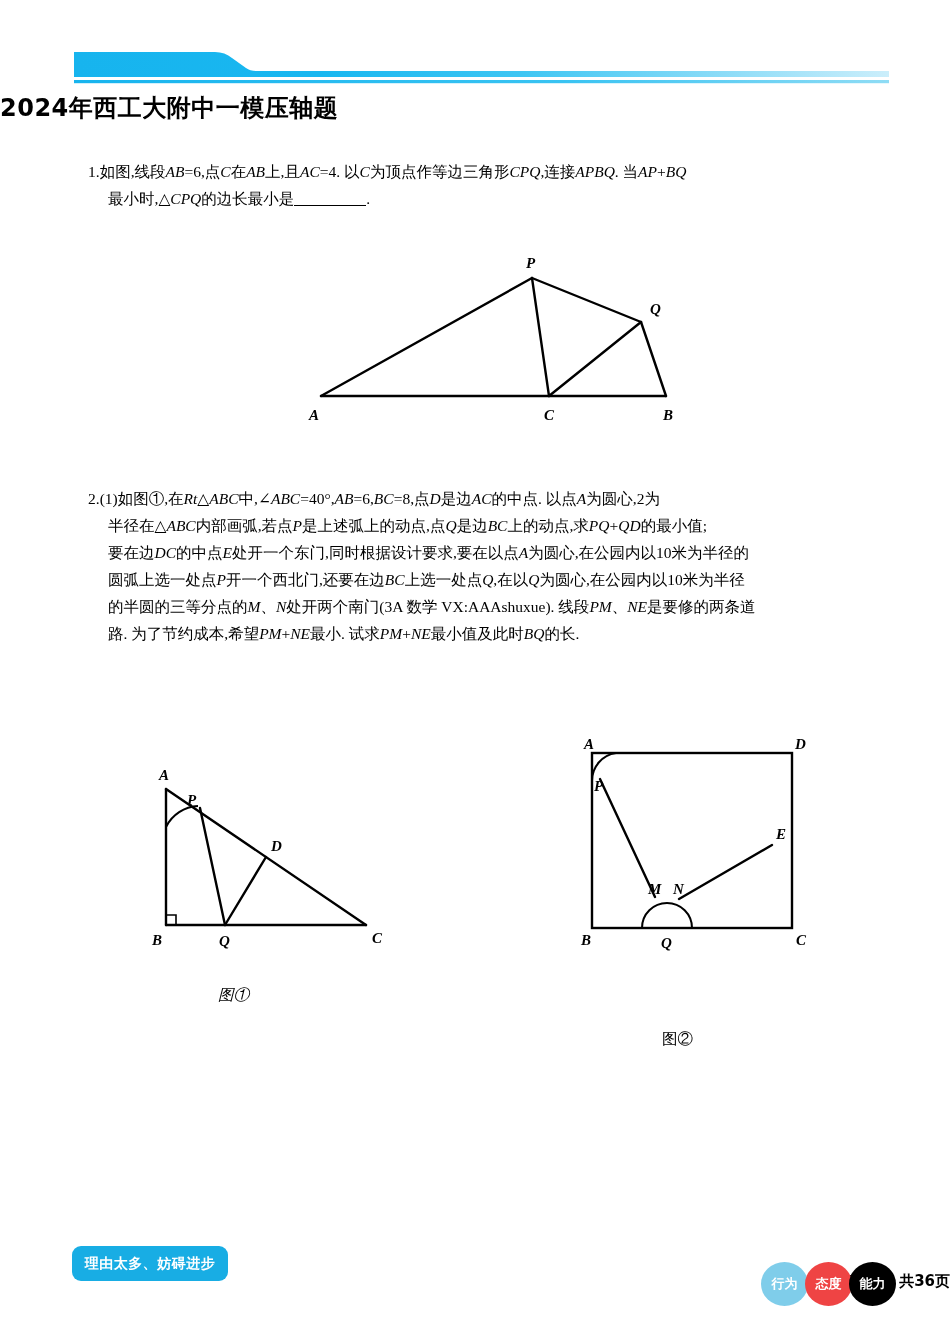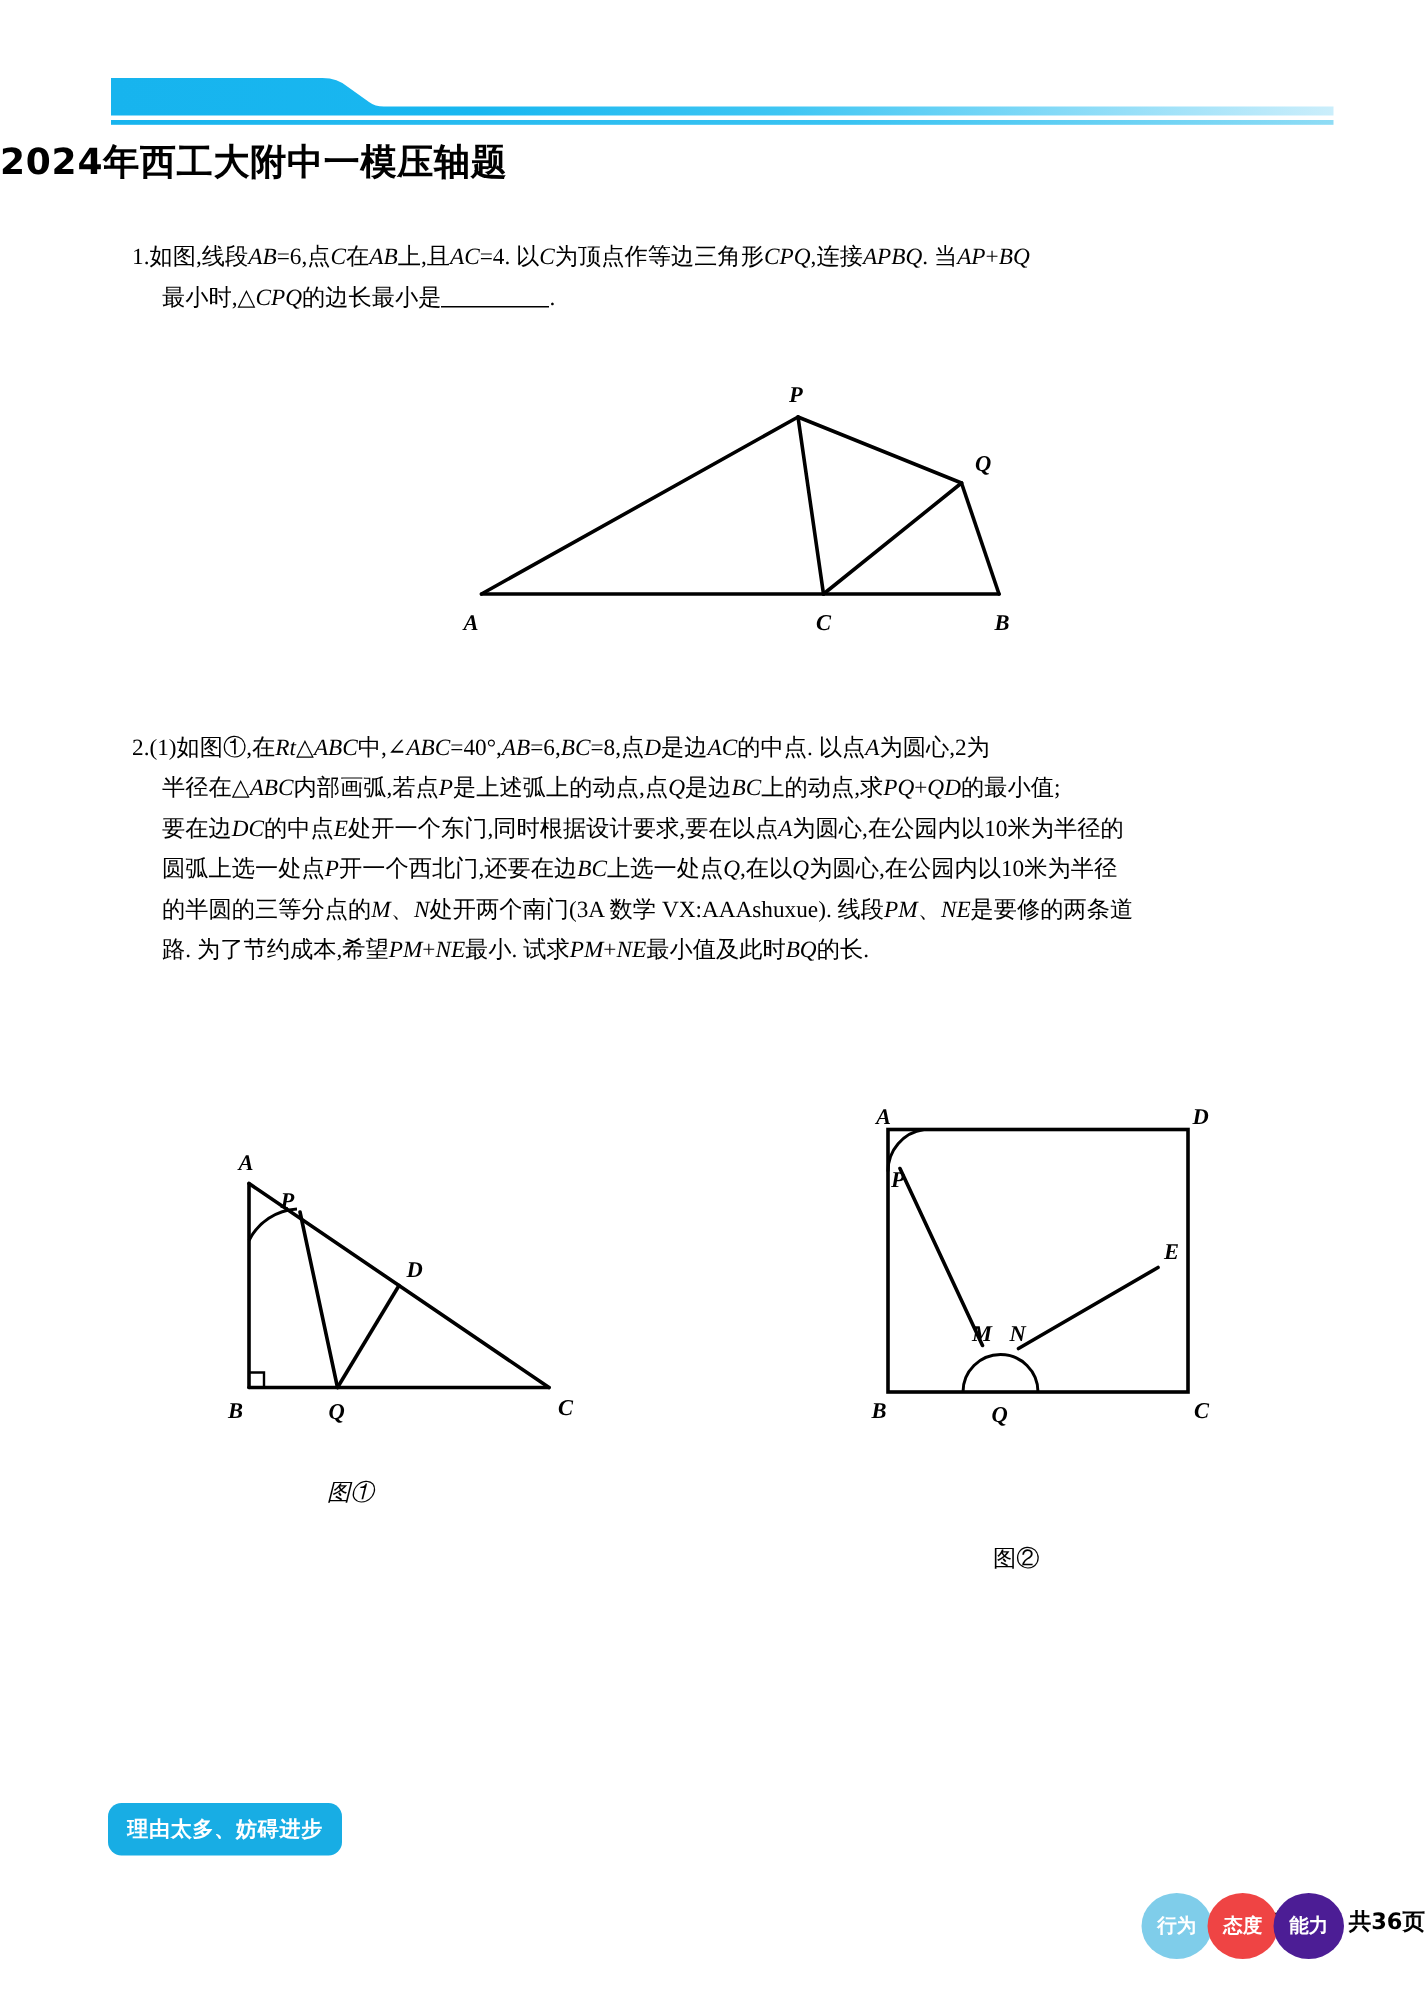--- a/index.html
+++ b/index.html
@@ -80,21 +80,21 @@
     font-size: 15.5px;
     color: #000;
   }
   #caption-one { left: 218px; top: 985px; font-style: italic; }
   #caption-two { left: 662px; top: 985px; margin-top: 44px; }
 
   
   #footer-badge {
     position: absolute;
     left: 72px;
-    top: 1202px;
+    top: 1246px;
     width: 156px;
     height: 35px;
     background: #18ade4;
     border-radius: 9px;
     color: #ffffff;
     font-family: "DejaVu Sans", "Liberation Sans", sans-serif;
     font-weight: bold;
     font-size: 14px;
     display: flex;
     align-items: center;
@@ -131,21 +131,21 @@
     font-family: "DejaVu Sans", "Liberation Sans", sans-serif;
     font-weight: bold;
     font-size: 13px;
     display: flex;
     align-items: center;
     justify-content: center;
     letter-spacing: 0px;
   }
   #pill-0 { left: 0px;  background: #7fcdea; }
   #pill-1 { left: 44px; background: #ef4444; }
-  #pill-2 { left: 88px; background: #4c1d95; }
+  #pill-2 { left: 88px; background: #000000; }
 
   
   svg text {
     font-family: "Liberation Serif", "DejaVu Serif", serif;
     font-style: italic;
     font-weight: bold;
     font-size: 15px;
     fill: #000;
   }
   svg .fline {

